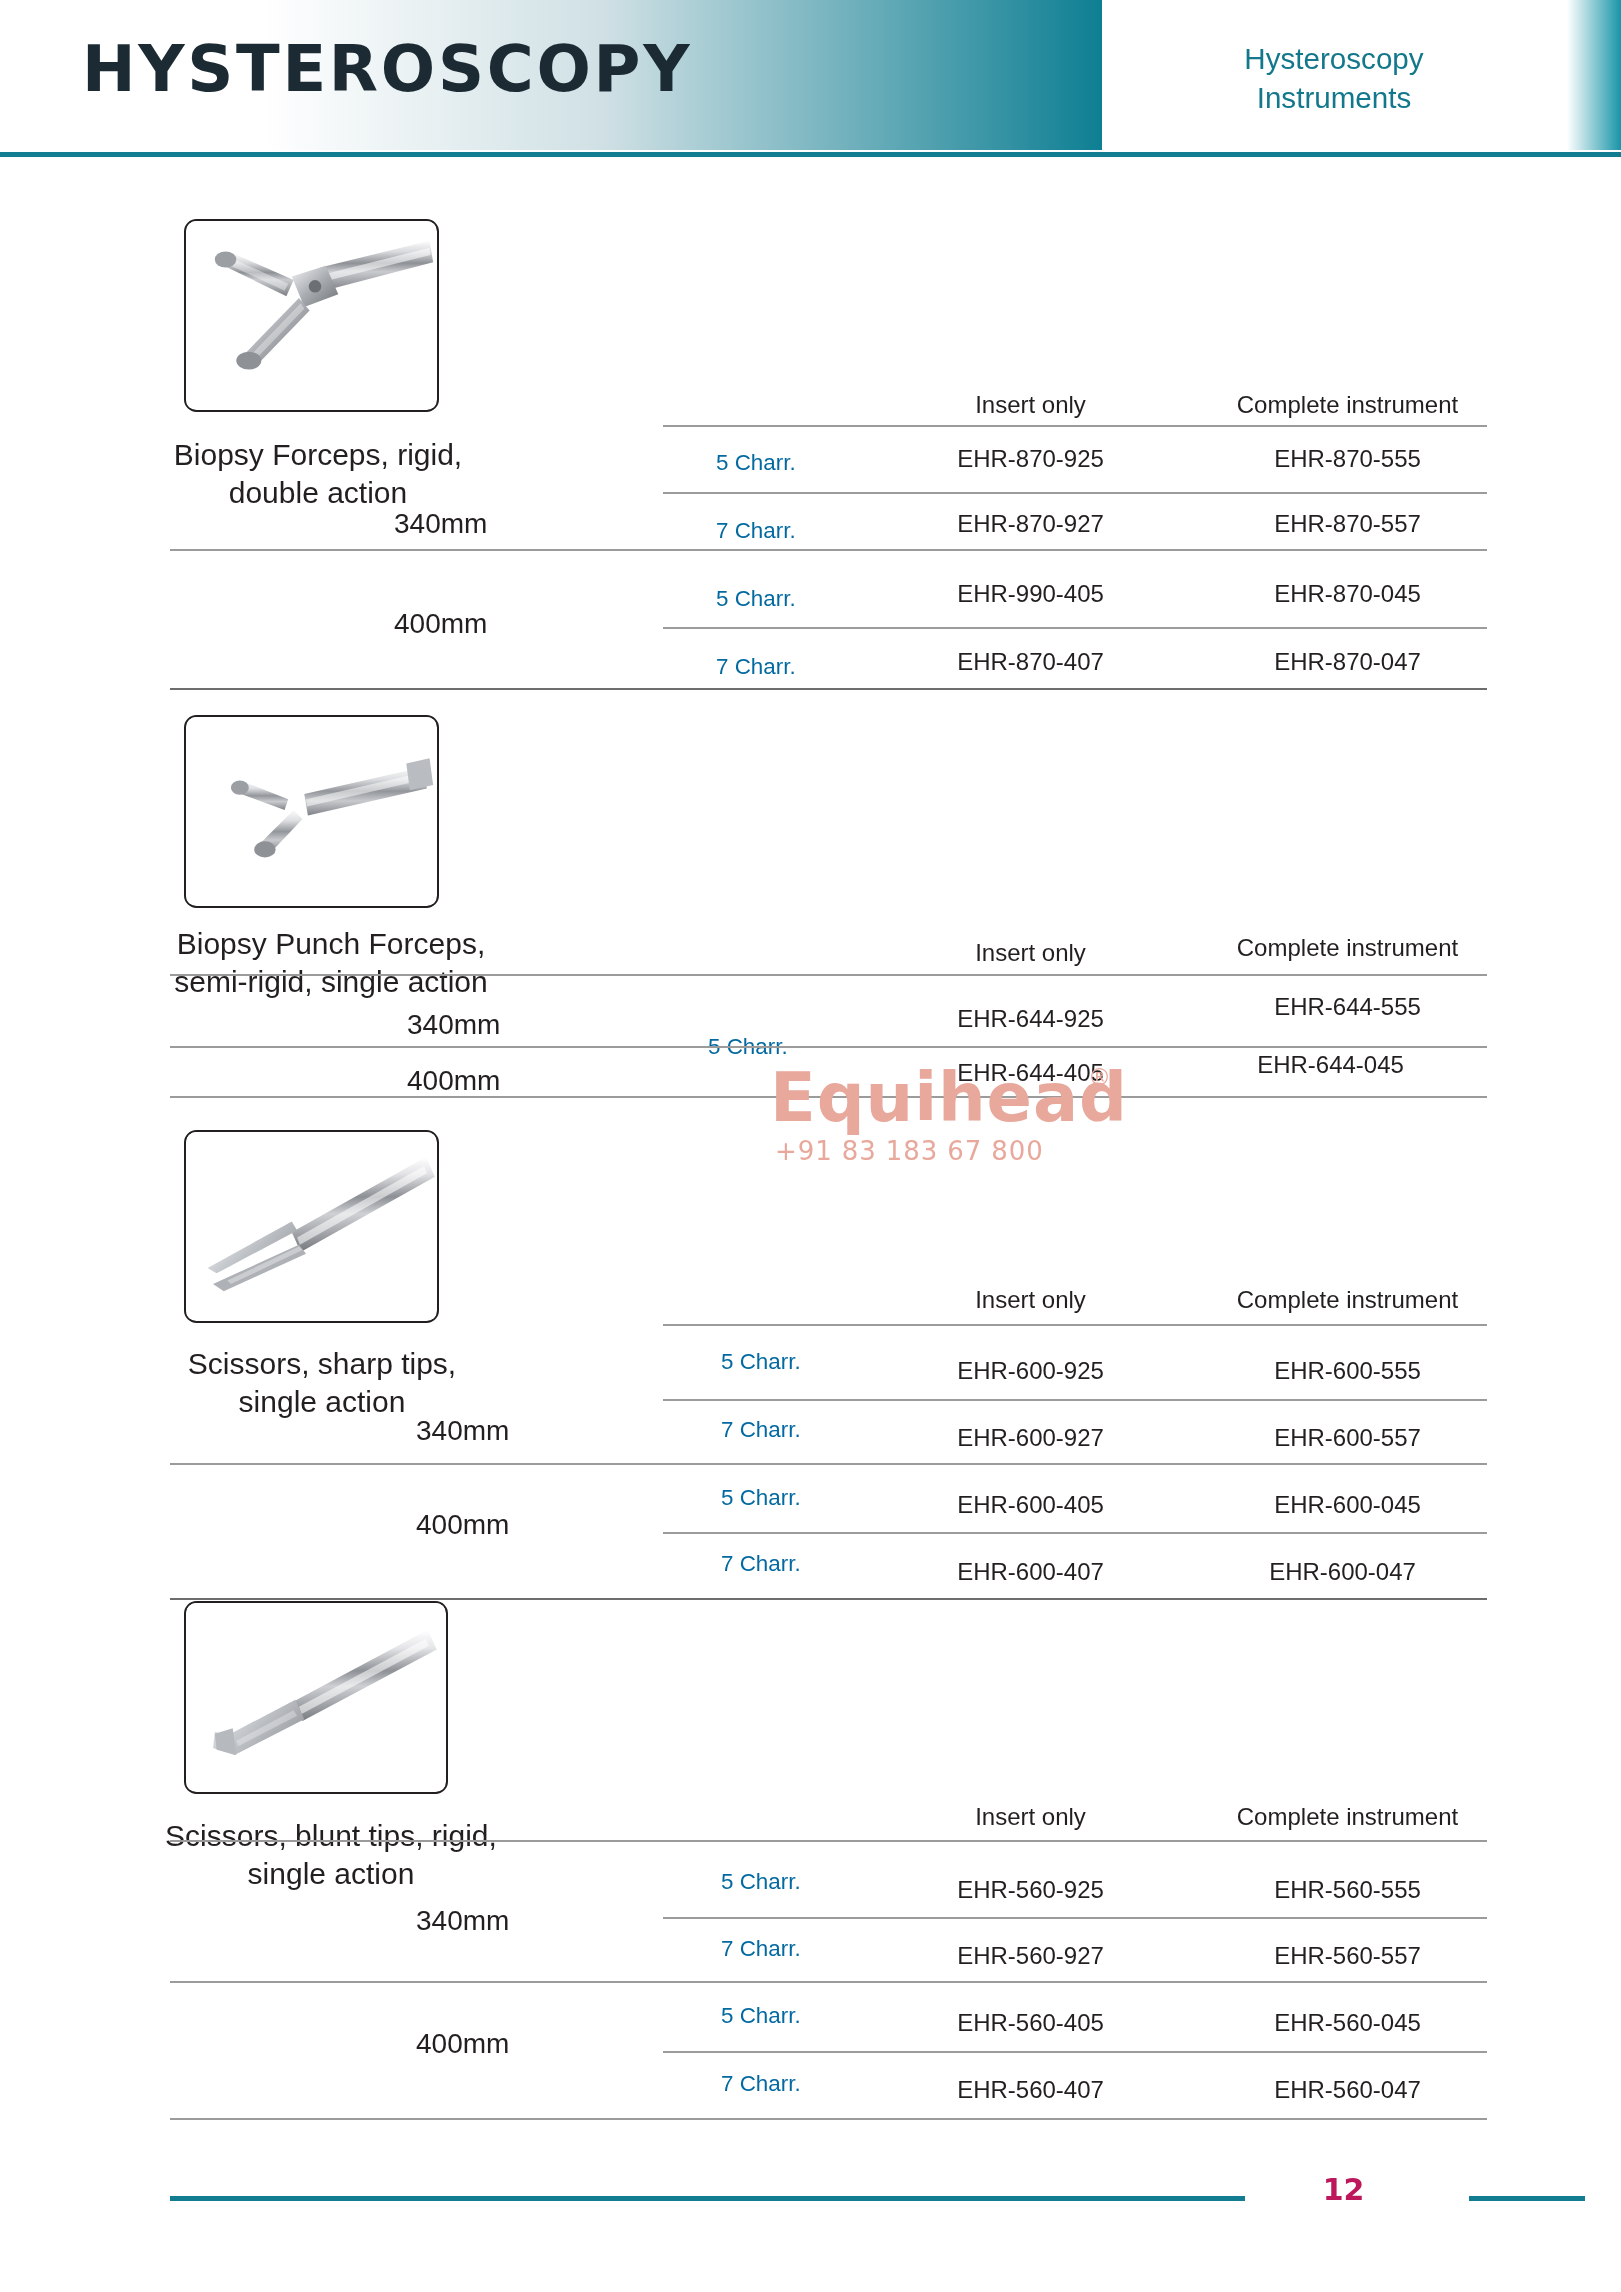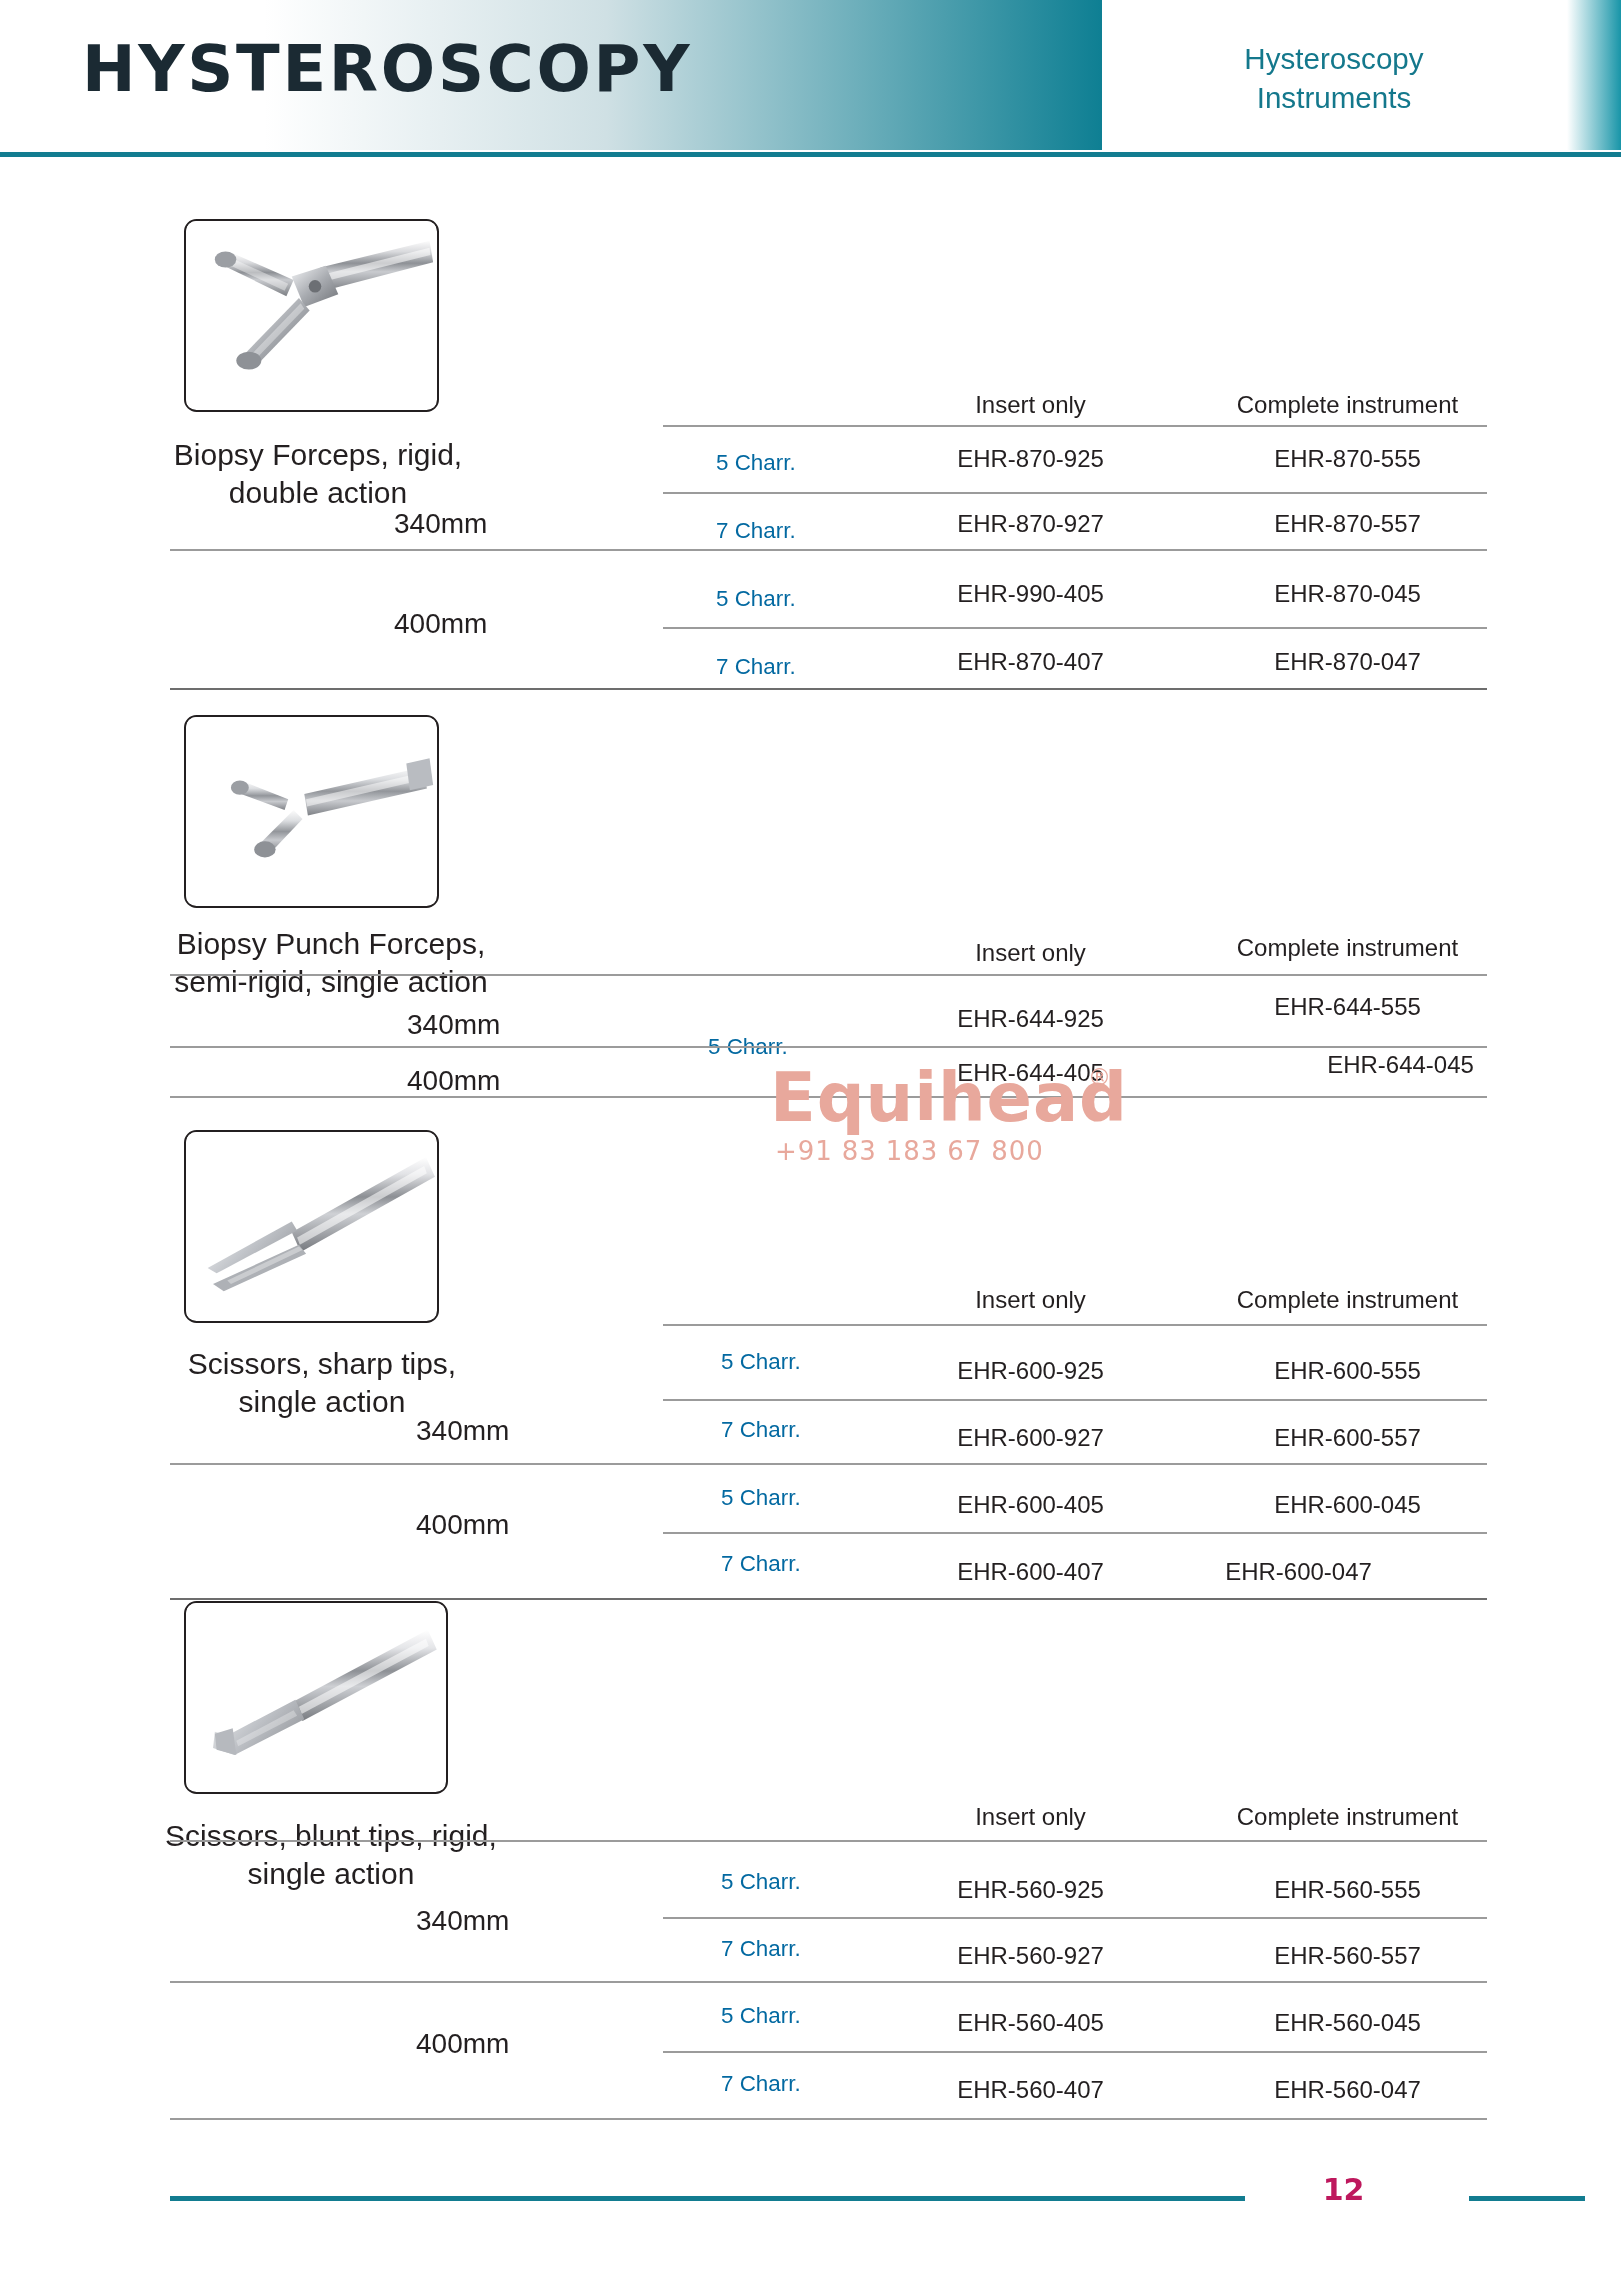--- a/index.html
+++ b/index.html
@@ -318,21 +318,21 @@
 
   <div class="len" style="left:407px; top:1009px;">340mm</div>
   <div class="charr" style="left:708px; top:1034px;">5 Charr.</div>
   <div class="code" style="left:896px; top:1005px; width:269px;">EHR-644-925</div>
   <div class="code" style="left:1173px; top:993px; width:349px;">EHR-644-555</div>
 
   <div class="hline" style="left:170px; top:1046px; width:1317px;"></div>
 
   <div class="len" style="left:407px; top:1065px;">400mm</div>
   <div class="code" style="left:896px; top:1059px; width:269px;">EHR-644-405</div>
-  <div class="code" style="left:1226px; top:1051px; width:349px;">EHR-644-045</div>
+  <div class="code" style="left:1156px; top:1051px; width:349px;">EHR-644-045</div>
 
   <div class="hline" style="left:170px; top:1096px; width:1317px;"></div>
 </div>
 
 <div class="block">
 
   <div class="photo" style="left:184px; top:1130px; width:255px; height:193px;">
     <svg width="250" height="187" viewBox="0 0 279 209">
       <defs>
         <linearGradient id="steel3" x1="0" y1="0" x2="0" y2="1">
@@ -385,21 +385,21 @@
 
   <div class="len" style="left:416px; top:1509px;">400mm</div>
   <div class="charr" style="left:721px; top:1485px;">5   Charr.</div>
   <div class="code" style="left:896px; top:1491px; width:269px;">EHR-600-405</div>
   <div class="code" style="left:1173px; top:1491px; width:349px;">EHR-600-045</div>
 
   <div class="hline" style="left:663px; top:1532px; width:824px;"></div>
 
   <div class="charr" style="left:721px; top:1551px;">7 Charr.</div>
   <div class="code" style="left:896px; top:1558px; width:269px;">EHR-600-407</div>
-  <div class="code" style="left:1124px; top:1558px; width:349px;">EHR-600-047</div>
+  <div class="code" style="left:1168px; top:1558px; width:349px;">EHR-600-047</div>
 
   <div class="hline dark" style="left:170px; top:1598px; width:1317px;"></div>
 </div>
 
 <div class="block">
 
   <div class="photo" style="left:184px; top:1601px; width:264px; height:193px;">
     <svg width="259" height="187" viewBox="0 0 289 209">
       <defs>
         <linearGradient id="steel4" x1="0" y1="0" x2="0" y2="1">

